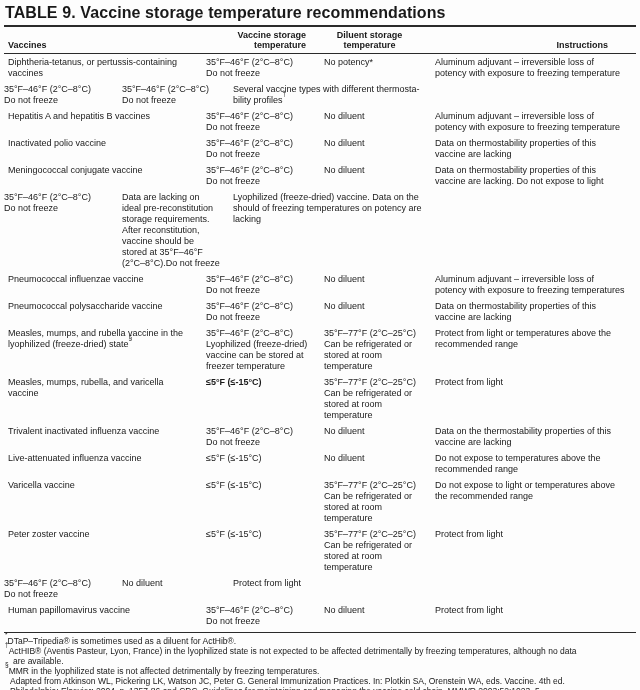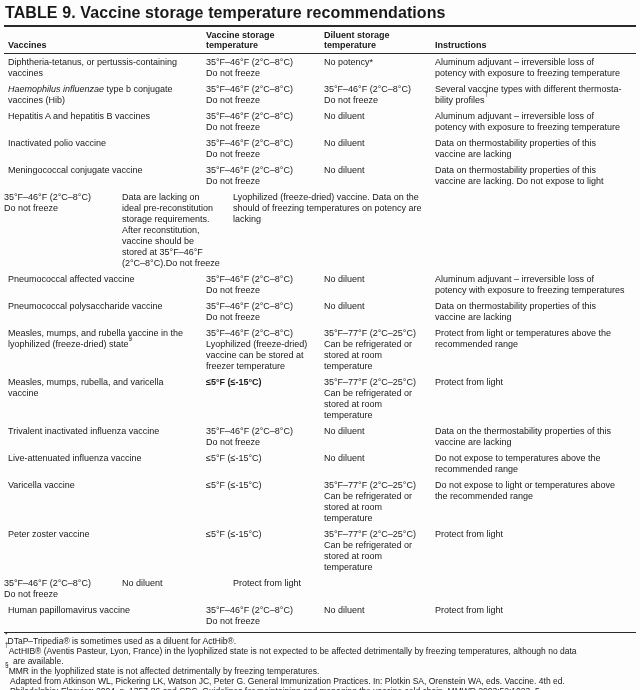--- a/index.html
+++ b/index.html
@@ -12,23 +12,23 @@
   .rule-light { border-top:1px solid #2a2a2a; }
 
   .hdr { display:flex; align-items:flex-end; padding:3px 0 3px 0; font-size:9px; font-weight:bold; line-height:10px; }
   .row { display:flex; padding:0 0 5px 0; font-size:9px; line-height:11px; }
   .c { white-space:pre-line; }
   .c1 { width:202px; padding-left:4px; padding-right:10px; }
   .c2 { width:118px; }
   .c3 { width:111px; }
   .c4 { flex:1; padding-right:2px; }
   .hdr .c1 { padding-left:4px; }
-  .hdr .c2 { text-align:left; padding-right:18px; }
-  .hdr .c3 { text-align:left; padding-right:20px; }
-  .hdr .c4 { text-align:left; padding-right:28px; }
+  .hdr .c2 { text-align:right; padding-right:18px; }
+  .hdr .c3 { text-align:center; padding-right:20px; }
+  .hdr .c4 { text-align:right; padding-right:28px; }
   .body-rows { padding-top:3px; }
   .bold { font-weight:bold; }
   .italic { font-style:italic; }
   sup { font-size:6.5px; position:relative; top:-3px; line-height:0; }
   sup:empty { display:none; }
   .italic:empty { display:none; }
 
   .footnotes { padding:3px 2px 0 1px; font-size:8.5px; line-height:10px; }
   .fn { padding-left:8px; text-indent:-8px; white-space:pre-line; }
   .fn-cite { padding-left:5px; text-indent:0; white-space:pre-line; }
@@ -56,22 +56,20 @@
     <div class="c c1"><span>Diphtheria-tetanus, or pertussis-containing
 vaccines</span></div>
     <div class="c c2">35°F–46°F (2°C–8°C)
 Do not freeze</div>
     <div class="c c3">No potency*</div>
     <div class="c c4"><span>Aluminum adjuvant – irreversible loss of
 potency with exposure to freezing temperature</span></div>
   </div>
 
   <div class="row">
-    <div class="c c1"><span class="italic">Haemophilus influenzae</span><span> type b conjugate
-vaccines (Hib)</span></div>
     <div class="c c2">35°F–46°F (2°C–8°C)
 Do not freeze</div>
     <div class="c c3">35°F–46°F (2°C–8°C)
 Do not freeze</div>
     <div class="c c4"><span>Several vaccine types with different thermosta-
 bility profiles</span><sup>†</sup></div>
   </div>
 
   <div class="row">
     <div class="c c1"><span>Hepatitis A and hepatitis B vaccines</span></div>
@@ -109,21 +107,21 @@
 After reconstitution,
 vaccine should be
 stored at 35°F–46°F
 (2°C–8°C).Do not freeze</div>
     <div class="c c4"><span>Lyophilized (freeze-dried) vaccine. Data on the
 should of freezing temperatures on potency are
 lacking</span></div>
   </div>
 
   <div class="row">
-    <div class="c c1"><span>Pneumococcal affected vaccine</span></div>
+    <div class="c c1"><span>Pneumococcal influenzae vaccine</span></div>
     <div class="c c2">35°F–46°F (2°C–8°C)
 Do not freeze</div>
     <div class="c c3">No diluent</div>
     <div class="c c4"><span>Aluminum adjuvant – irreversible loss of
 potency with exposure to freezing temperatures</span></div>
   </div>
 
   <div class="row">
     <div class="c c1"><span>Pneumococcal polysaccharide vaccine</span></div>
     <div class="c c2">35°F–46°F (2°C–8°C)

